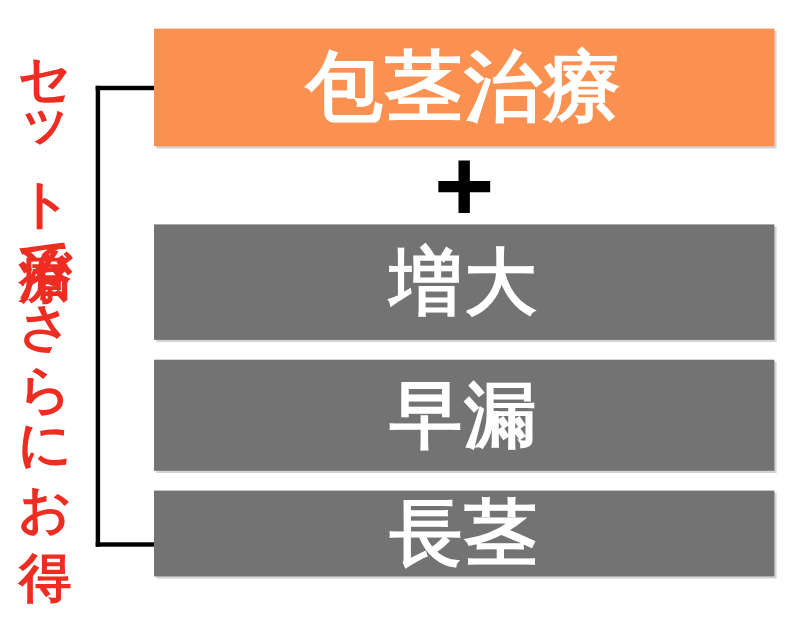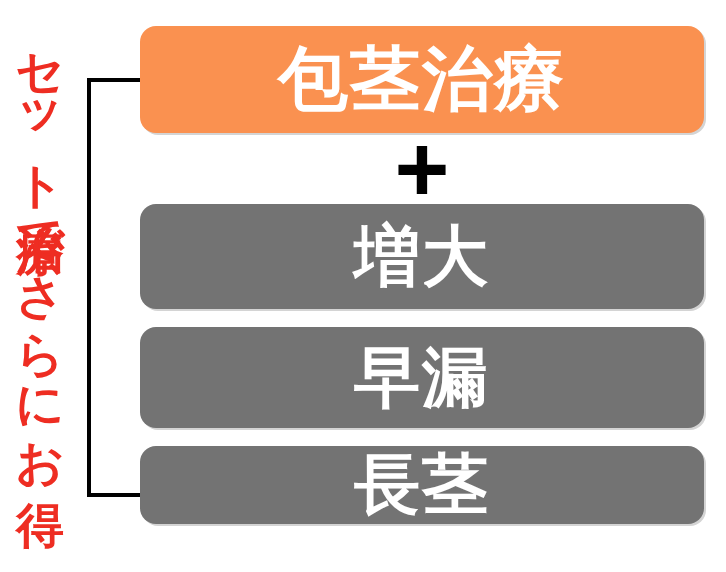--- a/index.html
+++ b/index.html
@@ -47,21 +47,20 @@
     left: 140px;
     width: 564px;
     display: flex;
     align-items: center;
     justify-content: center;
     color: #ffffff;
     font-weight: bold;
     letter-spacing: 2px;
     box-shadow: 2px 2px 0 #d4d4d4;
     white-space: nowrap;
-    border-radius: 16px;
   }
   .box-primary {
     top: 26px;
     height: 107px;
     background: #fa9150;
     font-size: 70px;
   }
   .box-secondary {
     background: #737373;
     font-size: 66px;

